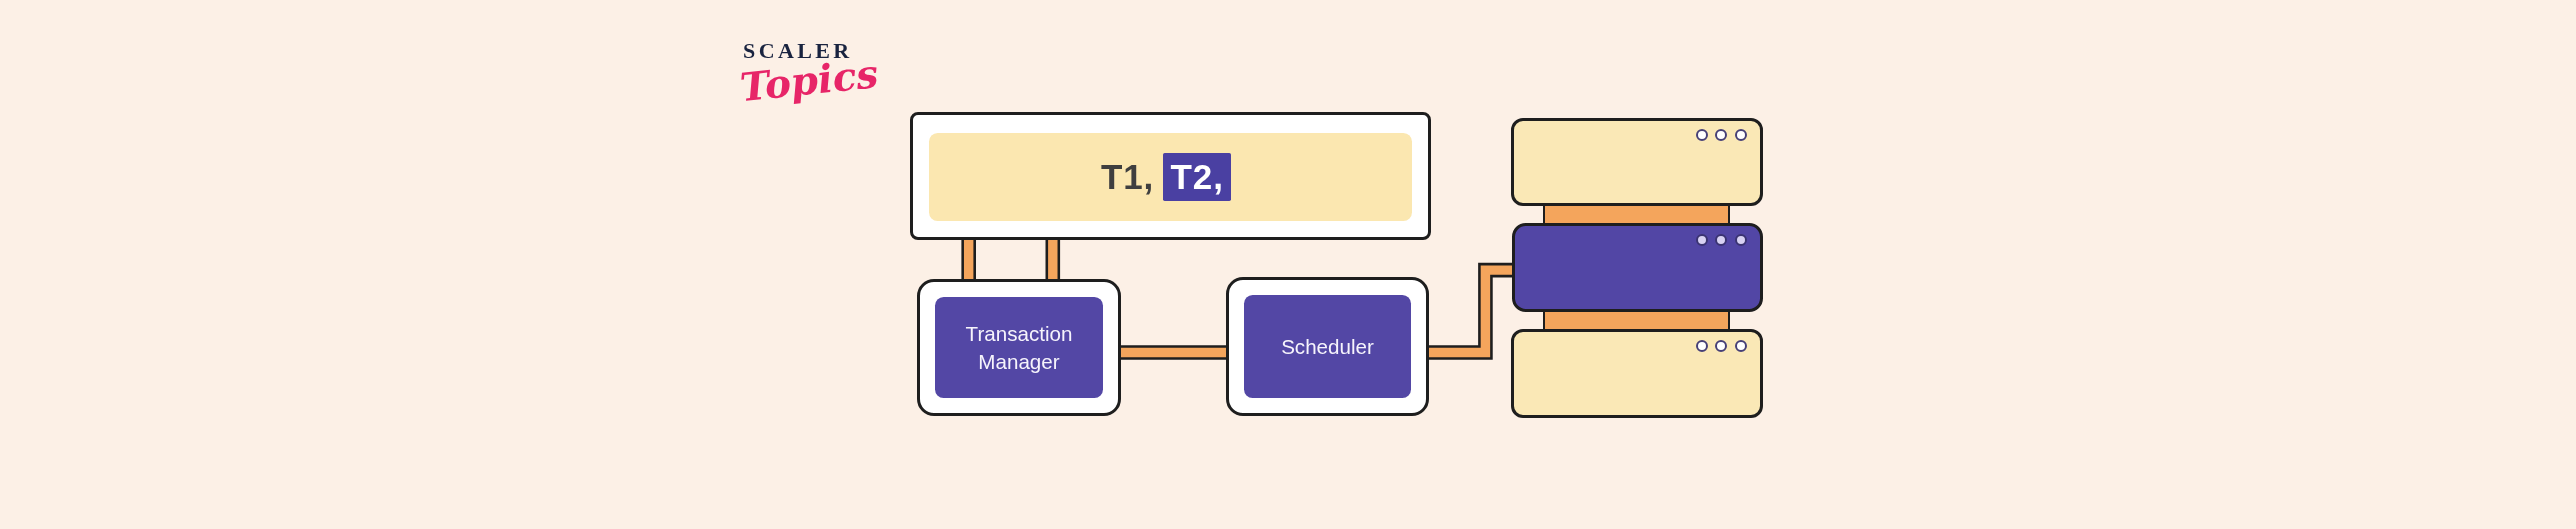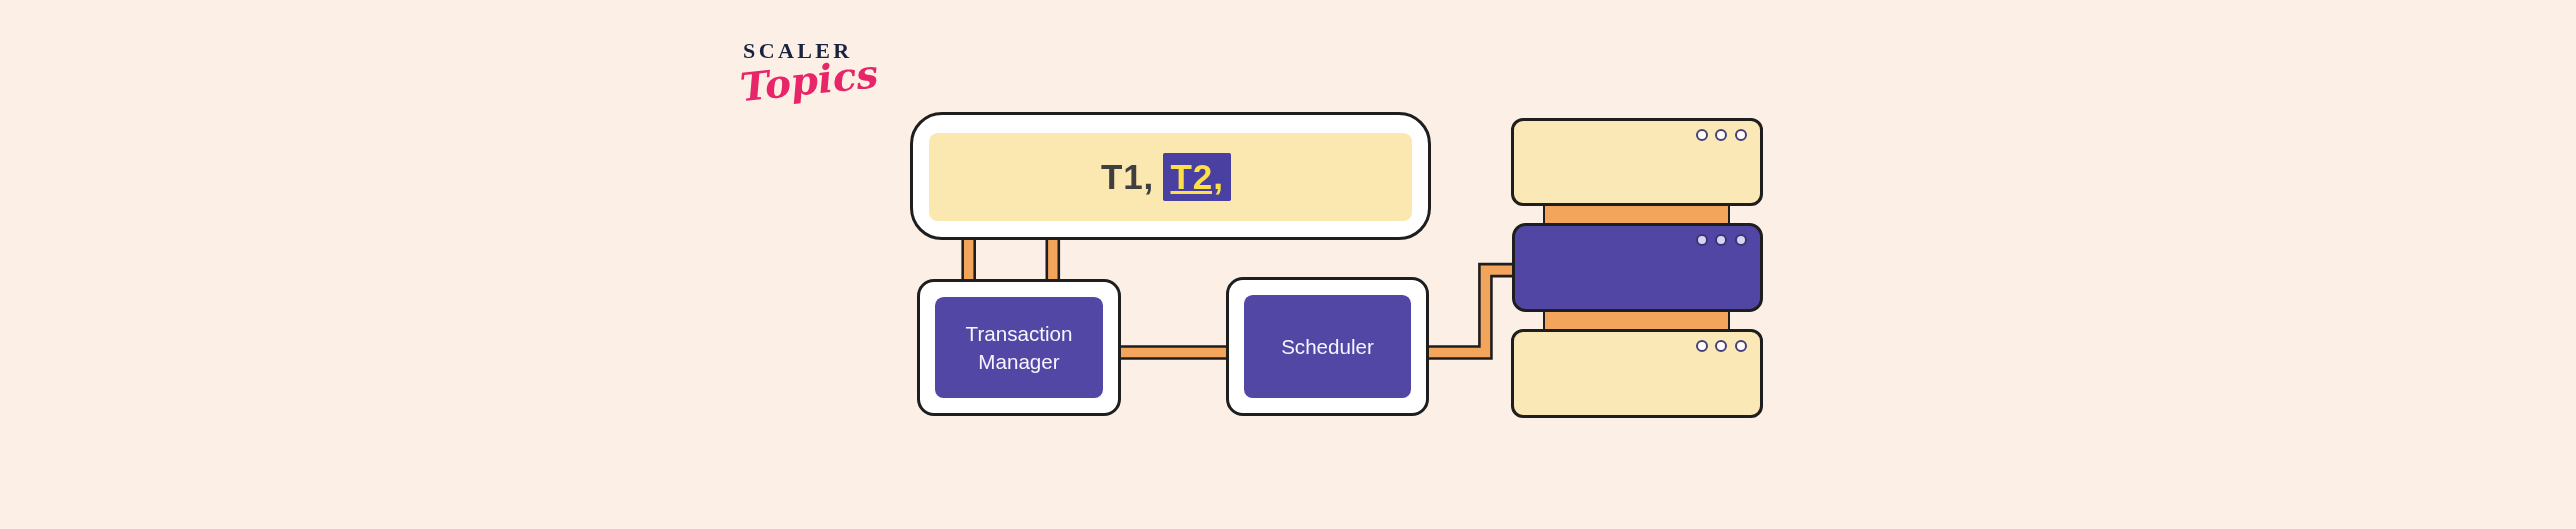--- a/index.html
+++ b/index.html
@@ -40,31 +40,31 @@
     border:2.6px solid var(--box-border); z-index:1;
   }
   .server-link.c1{left:1543px; top:200px; width:187px; height:27.5px;}
   .server-link.c2{left:1543px; top:306px; width:187px; height:27.5px;}
 
   
   .frame{
     position:absolute; background:var(--panel-white);
     border:3px solid var(--box-border); z-index:2;
   }
-  .tbox{left:910px; top:112px; width:521px; height:128px; border-radius:32px;}
+  .tbox{left:910px; top:112px; width:521px; height:128px; border-radius:8px;}
   .tbox-inner{
     position:absolute; left:16.3px; top:18px; right:16.3px; bottom:16.3px;
     background:var(--cream); border-radius:8.6px;
     display:flex; align-items:center; justify-content:center;
     font-size:35px; font-weight:bold; color:var(--dark-text);
     letter-spacing:0.9px; white-space:nowrap;
   }
   .t-highlight{
-    background:var(--highlight-purple); color:#fde047;
-    padding:4.3px 7.7px; margin:0 8.6px; border-radius:1.7px; display:inline-block;text-decoration:underline;
+    background:var(--highlight-purple); color:#ffffff;
+    padding:4.3px 7.7px; margin:0 8.6px; border-radius:1.7px; display:inline-block;
   }
   .tm-frame{left:917px; top:279px; width:204px; height:137px; border-radius:17px;}
   .sch-frame{left:1226px; top:277px; width:203px; height:139px; border-radius:17px;}
   .purple-inner{
     position:absolute; inset:14.6px; background:var(--purple); border-radius:8.6px;
     display:flex; align-items:center; justify-content:center; text-align:center;
     color:var(--light-text); font-size:20.6px; line-height:27.5px; padding:0 12px;
   }
 
   

